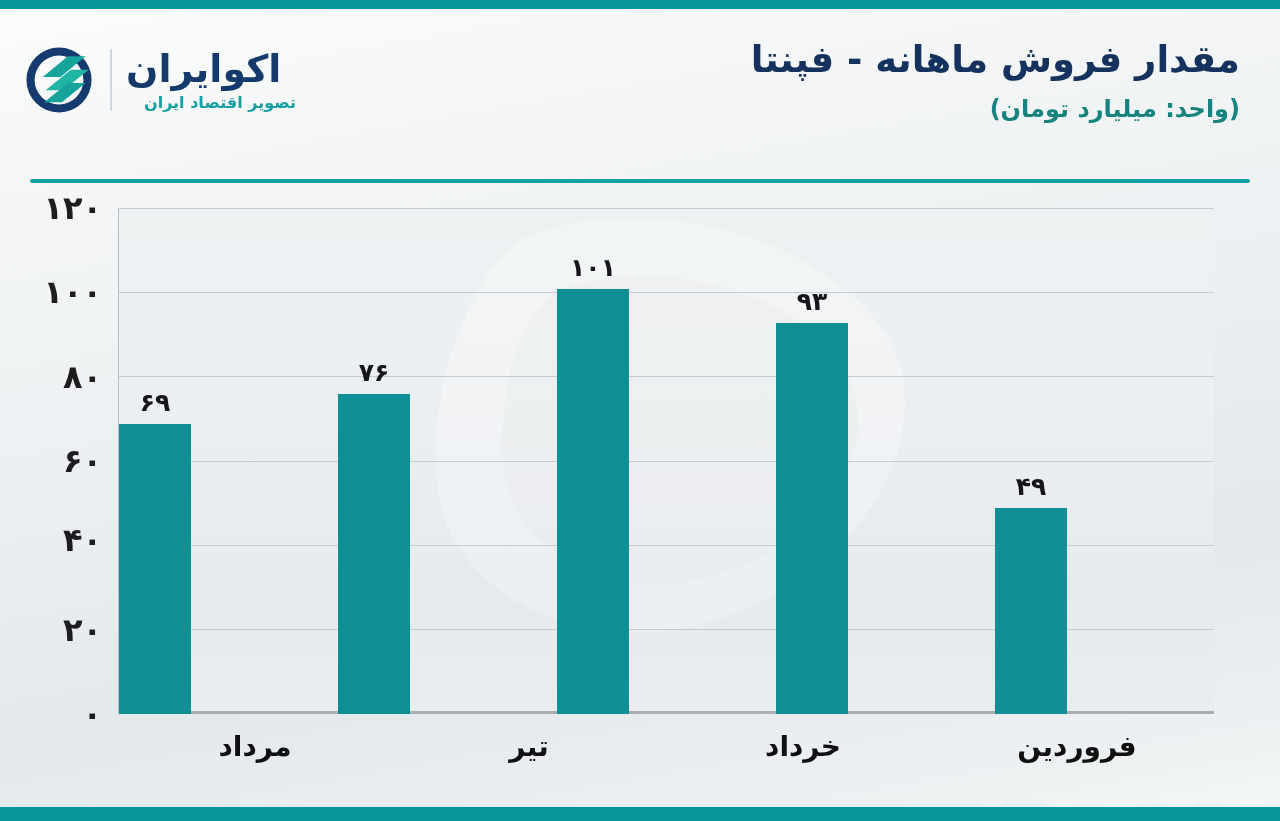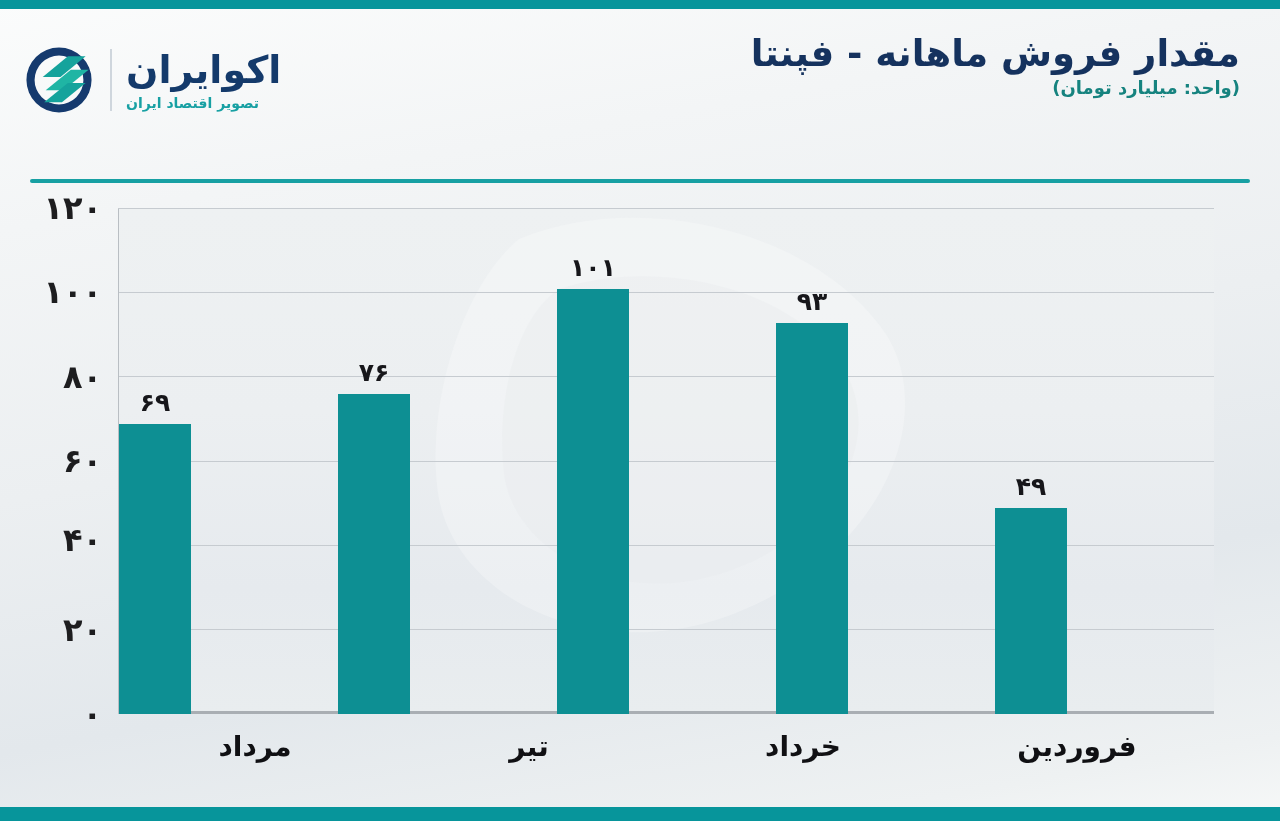--- a/index.html
+++ b/index.html
@@ -69,45 +69,47 @@
     line-height: 1;
   }
   .logo-title {
     font-size: 38px;
     font-weight: 700;
     color: #143a6b;
     letter-spacing: 0px;
     white-space: nowrap;
   }
   .logo-sub {
-    font-size: 14px;
+    font-size: 16px;
     font-weight: 600;
     color: #17a0a3;
     margin-top: 7px;
     letter-spacing: 1.5px;
     white-space: nowrap;
+    margin-left: 18px;
   }
 
   .title-block {
     position: absolute;
     right: 40px;
-    top: 22px;
+    top: 28px;
     text-align: right;
   }
   .chart-title {
     font-size: 37px;
     font-weight: 700;
     color: #15325e;
     line-height: 1.25;
     white-space: nowrap;
   }
   .chart-subtitle {
-    font-size: 18px;
+    font-size: 24px;
     font-weight: 600;
     color: #16837f;
+    margin-top: 12px;
     white-space: nowrap;
     text-align: right;
   }
 
   .header-rule {
     position: absolute;
     top: 170px;
     left: 30px;
     width: 1220px;
     height: 4px;

